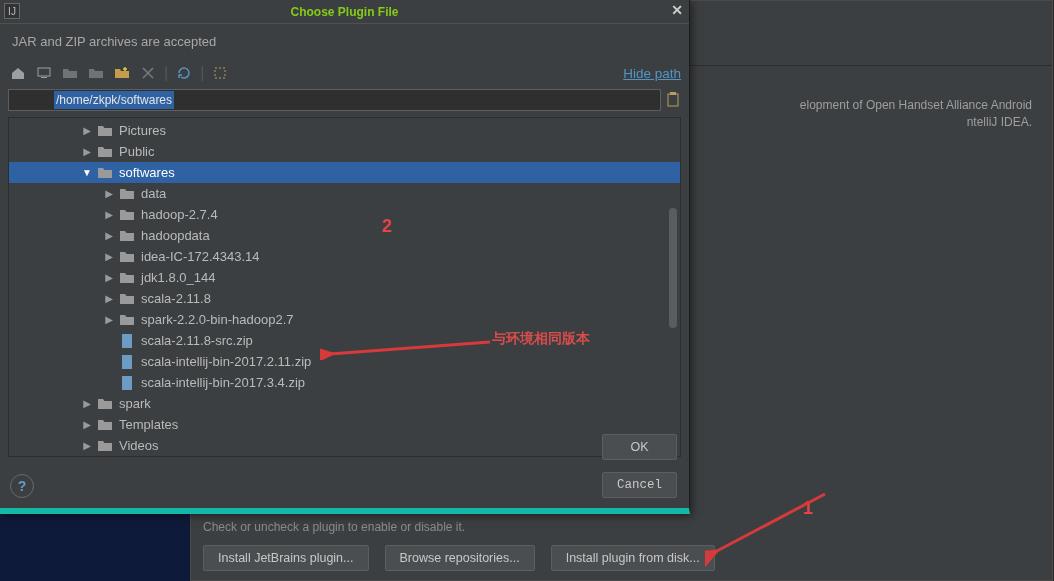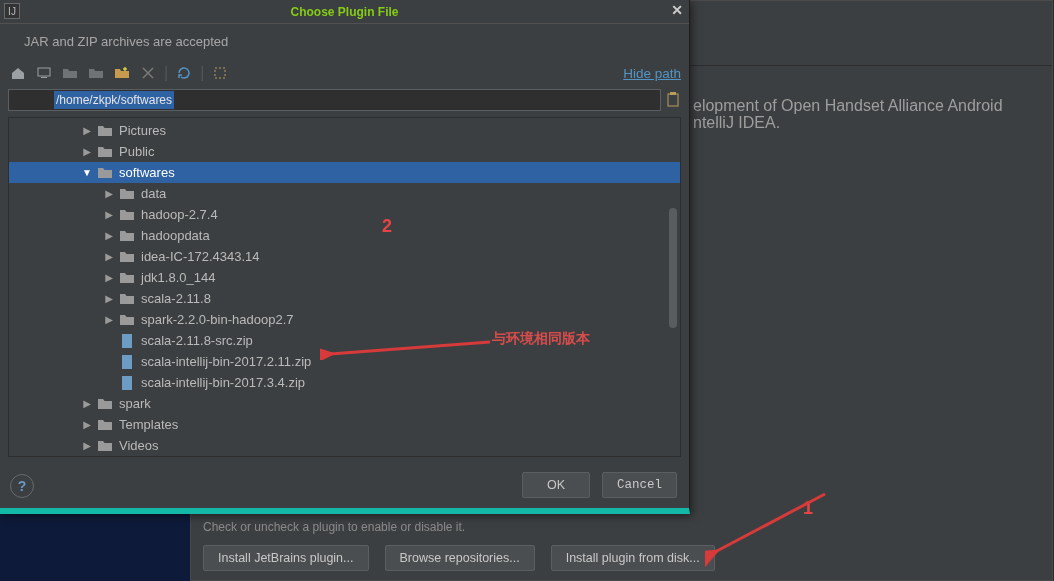--- a/index.html
+++ b/index.html
@@ -22,21 +22,21 @@
     background: #3c3f41;
     border: 1px solid #4a4a4a;
   }
   .settings-window::before{
     content:"";
     position:absolute; left:0; top:64px; width:100%; height:1px; background:#2d2d2d;
   }
   .sw-header { padding: 16px 22px 10px; color:#bbb; font-size:17px; }
   .sw-desc {
     position: absolute; top: 96px; left: 502px; right:20px;
-    color: #9e9e9e; font-size: 16px; line-height: 17px;
+    color: #9e9e9e; font-size: 12px; line-height: 17px; text-align: right;
   }
   .sw-hint {
     position: absolute; left: 12px; top: 519px;
     color: #8a8a8a; font-size: 12px;
   }
   .sw-buttons {
     position: absolute; left: 12px; top: 544px; display:flex; gap:16px;
   }
   .btn {
     background: #4b4e50;
@@ -68,21 +68,21 @@
   .dialog-title span { color:#84cc16; font-weight:bold; font-size:12px; }
   .dialog-title .ij-icon{
     position:absolute; left:4px; top:3px; width:16px; height:16px;
     background:#313335; border:1px solid #6a6a6a; font-size:10px; color:#bbb;
     display:flex;align-items:center;justify-content:center;
   }
   .dialog-title .close{
     position:absolute; right:6px; top:2px; color:#ccc; font-size:14px; cursor:pointer;
   }
   .dlg-top-text{
-    padding:10px 8px 0 24px; color:#a7a7a7; font-size:13px;
+    padding:10px 8px 0 12px; color:#a7a7a7; font-size:13px;
   }
   .toolbar{
     margin-top:14px;
     display:flex; align-items:center; gap:6px;
     padding:0 8px 6px 8px;
   }
   .tbtn{
     width:20px; height:20px; display:flex; align-items:center; justify-content:center;
     border-radius:2px; cursor:pointer;
   }
@@ -126,21 +126,21 @@
   .row.selected{ background:#2f62a3; color:#fff; }
   .row.selected .arrow{ color:#fff; }
   .drag-hint{
     text-align:center; color:#7d7d7d; font-size:11px;
   }
   .scrollbar{
     position:absolute; right:3px; top:90px; width:8px; height:120px;
     background:#5a5d5f; border-radius:4px;
   }
   .dlg-footer{
-    position:absolute; bottom:10px; right:12px; display:flex; gap:12px;
+    position:absolute; bottom:10px; right:12px; display:flex; gap:12px;flex-direction:column;
   }
   .help-btn{
     position:absolute; left:10px; bottom:10px;
     width:24px;height:24px;border-radius:50%;
     border:1px solid #6a6a6a; color:#6a99c4;
     display:flex;align-items:center;justify-content:center;
     font-size:14px; font-weight:bold; background:#3c3f41;
     cursor:pointer;
   }
 

